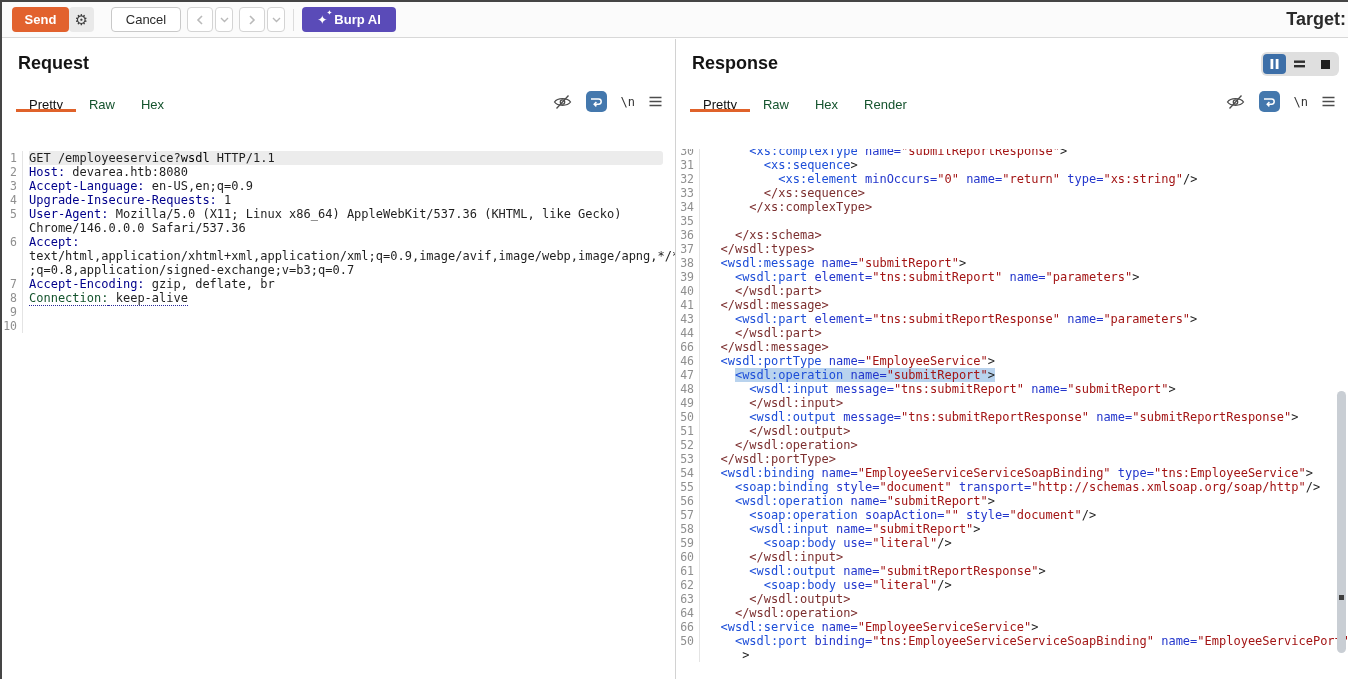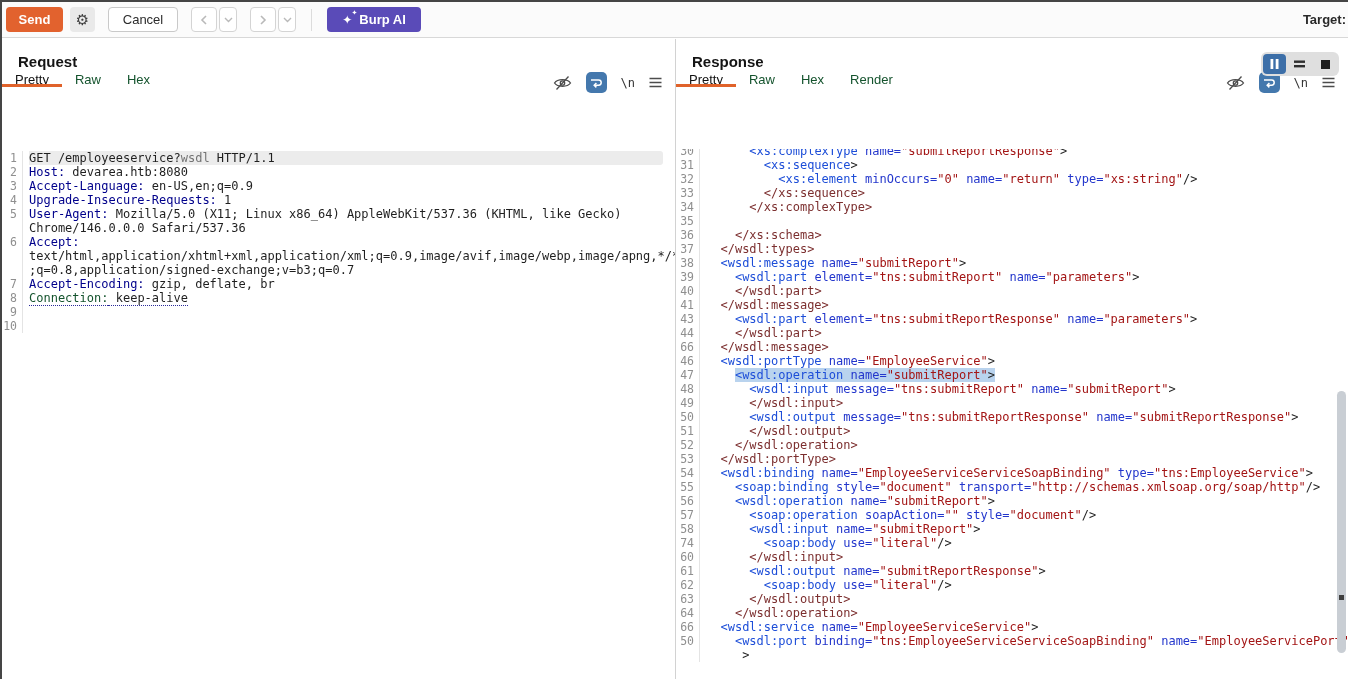--- a/index.html
+++ b/index.html
@@ -3,44 +3,44 @@
 <meta charset="utf-8">
 <style>
   *{margin:0;padding:0;box-sizing:border-box}
   html,body{width:1348px;height:679px;overflow:hidden;background:#fff;
     font-family:"Liberation Sans","DejaVu Sans",sans-serif;}
   .app{position:relative;width:1348px;height:679px;background:#fff;
     border-top:2px solid #454545;border-left:2px solid #454545;overflow:hidden}
 
   
   .topbar{position:relative;height:36px;background:#fbfbfb;border-bottom:1px solid #d8d8d8;
-    display:flex;align-items:center;padding-left:4px;gap:7px}
+    display:flex;align-items:center;padding-left:10px;}
   .btn{height:25px;border-radius:4px;display:inline-flex;align-items:center;justify-content:center;
     font-size:13px;cursor:pointer;user-select:none}
   .btn-send{width:57px;background:#e2622e;color:#fff;font-weight:bold;border:none}
   .btn-gear{width:25px;background:#e9e9e9;color:#3f3f3f;font-size:15px;border:none}
-  .btn-cancel{width:70px;background:#fff;color:#2b2b2b;border:1px solid #c9c9c9;margin-left:6px}
+  .btn-cancel{width:70px;background:#fff;color:#2b2b2b;border:1px solid #c9c9c9;margin-left:17px}
   .navgrp{display:flex;gap:2px;margin-left:6px}
   .nav-main{width:26px;height:25px;background:#fff;border:1px solid #d4d4d4;border-radius:4px;
     display:grid;place-items:center}
   .nav-drop{width:18px;height:25px;background:#fff;border:1px solid #d4d4d4;border-radius:4px;
     display:grid;place-items:center}
   .tdivider{width:1px;height:22px;background:#dcdcdc;margin:0 8px}
   .btn-ai{min-width:94px;background:#5a4bb8;color:#fff;font-weight:bold;border:none;padding:0 13px;gap:7px}
   .spark{position:relative;font-size:12px;line-height:1}
   .spark .s2{position:absolute;top:-5px;right:-5px;font-size:7px}
-  .target-label{margin-left:auto;padding-right:2px;font-size:13px;font-weight:bold;color:#2a2a2a}
+  .target-label{margin-left:auto;padding-right:2px;font-size:18px;font-weight:bold;color:#2a2a2a}
 
   
   .main{position:absolute;top:37px;left:0;right:0;bottom:0;display:flex}
   .panel{position:relative;background:#fff;height:100%}
   .panel-request{width:673px}
   .panel-response{flex:1;border-left:1px solid #d2d2d2}
-  .panel-title{padding:14px 16px 2px;font-size:15px;font-weight:bold;color:#141414}
-  .tabbar{display:flex;align-items:flex-start;height:36px;padding-left:0}
+  .panel-title{padding:14px 16px 2px;font-size:18px;font-weight:bold;color:#141414}
+  .tabbar{display:flex;align-items:flex-end;height:36px;padding-left:14px}
   .tab{padding:0 13px;display:flex;align-items:center;font-size:13px;color:#14532d;
     cursor:pointer;position:relative}
   .tab.active{color:#111}
   .tab.active::after{content:"";position:absolute;left:0;right:0;bottom:0;height:3px;background:#e0622a}
   .viewicons{margin-left:auto;display:flex;align-items:center;gap:14px;padding-right:13px}
   .vicon{display:grid;place-items:center;cursor:pointer}
   .wrapbtn{width:21px;height:21px;border-radius:5px;background:#4478ad;display:grid;place-items:center;cursor:pointer}
   .nl-glyph{font-family:"DejaVu Sans Mono",monospace;font-size:12px;color:#333}
 
   
@@ -61,21 +61,21 @@
   .editor-response .ln{width:24px}
   .code{flex:1;white-space:pre}
   .row.cur .code{background:#ececec;border-radius:0 3px 3px 0;margin-right:12px}
   .selbg{background:#b9d3ee}
   .caret{display:inline-block;width:2px;height:13px;background:#141414;vertical-align:-2px;margin-right:-2px}
 
   .c-pl{color:#1f1f1f}
   .c-h{color:#00008b}
   .c-hd{color:#14532d;border-bottom:1px dotted #2a2a9a}
   .c-pd{color:#1f1f1f;border-bottom:1px dotted #2a2a9a}
-  .c-q{color:#737373}
+  .c-q{color:#000000}
   .c-o{color:#1d4ed8}
   .c-a{color:#2336cc}
   .c-v{color:#a31515}
   .c-c{color:#7c2f2f}
 
   
   .vthumb{position:absolute;right:2px;top:352px;width:9px;height:262px;background:#c9ced4;border-radius:5px}
   .smarker{position:absolute;right:4px;top:556px;width:5px;height:5px;background:#3f3f3f}
 </style>
 </head>
@@ -252,21 +252,21 @@
             <div class="row"><span class="ln">49</span><span class="code">      <span class="c-c">&lt;/wsdl:input&gt;</span></span></div>
             <div class="row"><span class="ln">50</span><span class="code">      <span class="c-o">&lt;wsdl:output</span><span class="c-a"> message=</span><span class="c-v">"tns:submitReportResponse"</span><span class="c-a"> name=</span><span class="c-v">"submitReportResponse"</span><span class="c-pl">&gt;</span></span></div>
             <div class="row"><span class="ln">51</span><span class="code">      <span class="c-c">&lt;/wsdl:output&gt;</span></span></div>
             <div class="row"><span class="ln">52</span><span class="code">    <span class="c-c">&lt;/wsdl:operation&gt;</span></span></div>
             <div class="row"><span class="ln">53</span><span class="code">  <span class="c-c">&lt;/wsdl:portType&gt;</span></span></div>
             <div class="row"><span class="ln">54</span><span class="code">  <span class="c-o">&lt;wsdl:binding</span><span class="c-a"> name=</span><span class="c-v">"EmployeeServiceServiceSoapBinding"</span><span class="c-a"> type=</span><span class="c-v">"tns:EmployeeService"</span><span class="c-pl">&gt;</span></span></div>
             <div class="row"><span class="ln">55</span><span class="code">    <span class="c-o">&lt;soap:binding</span><span class="c-a"> style=</span><span class="c-v">"document"</span><span class="c-a"> transport=</span><span class="c-v">"http://schemas.xmlsoap.org/soap/http"</span><span class="c-pl">/&gt;</span></span></div>
             <div class="row"><span class="ln">56</span><span class="code">    <span class="c-o">&lt;wsdl:operation</span><span class="c-a"> name=</span><span class="c-v">"submitReport"</span><span class="c-pl">&gt;</span></span></div>
             <div class="row"><span class="ln">57</span><span class="code">      <span class="c-o">&lt;soap:operation</span><span class="c-a"> soapAction=</span><span class="c-v">""</span><span class="c-a"> style=</span><span class="c-v">"document"</span><span class="c-pl">/&gt;</span></span></div>
             <div class="row"><span class="ln">58</span><span class="code">      <span class="c-o">&lt;wsdl:input</span><span class="c-a"> name=</span><span class="c-v">"submitReport"</span><span class="c-pl">&gt;</span></span></div>
-            <div class="row"><span class="ln">74</span><span class="code">        <span class="c-o">&lt;soap:body</span><span class="c-a"> use=</span><span class="c-v">"literal"</span><span class="c-pl">/&gt;</span></span></div>
+            <div class="row"><span class="ln">59</span><span class="code">        <span class="c-o">&lt;soap:body</span><span class="c-a"> use=</span><span class="c-v">"literal"</span><span class="c-pl">/&gt;</span></span></div>
             <div class="row"><span class="ln">60</span><span class="code">      <span class="c-c">&lt;/wsdl:input&gt;</span></span></div>
             <div class="row"><span class="ln">61</span><span class="code">      <span class="c-o">&lt;wsdl:output</span><span class="c-a"> name=</span><span class="c-v">"submitReportResponse"</span><span class="c-pl">&gt;</span></span></div>
             <div class="row"><span class="ln">62</span><span class="code">        <span class="c-o">&lt;soap:body</span><span class="c-a"> use=</span><span class="c-v">"literal"</span><span class="c-pl">/&gt;</span></span></div>
             <div class="row"><span class="ln">63</span><span class="code">      <span class="c-c">&lt;/wsdl:output&gt;</span></span></div>
             <div class="row"><span class="ln">64</span><span class="code">    <span class="c-c">&lt;/wsdl:operation&gt;</span></span></div>
             <div class="row"><span class="ln">66</span><span class="code">  <span class="c-o">&lt;wsdl:service</span><span class="c-a"> name=</span><span class="c-v">"EmployeeServiceService"</span><span class="c-pl">&gt;</span></span></div>
             <div class="row"><span class="ln">50</span><span class="code">    <span class="c-o">&lt;wsdl:port</span><span class="c-a"> binding=</span><span class="c-v">"tns:EmployeeServiceServiceSoapBinding"</span><span class="c-a"> name=</span><span class="c-v">"EmployeeServicePort"</span></span></div>
             <div class="row"><span class="ln"></span><span class="code">     <span class="c-pl">&gt;</span></span></div>
           </div>
       </div>

